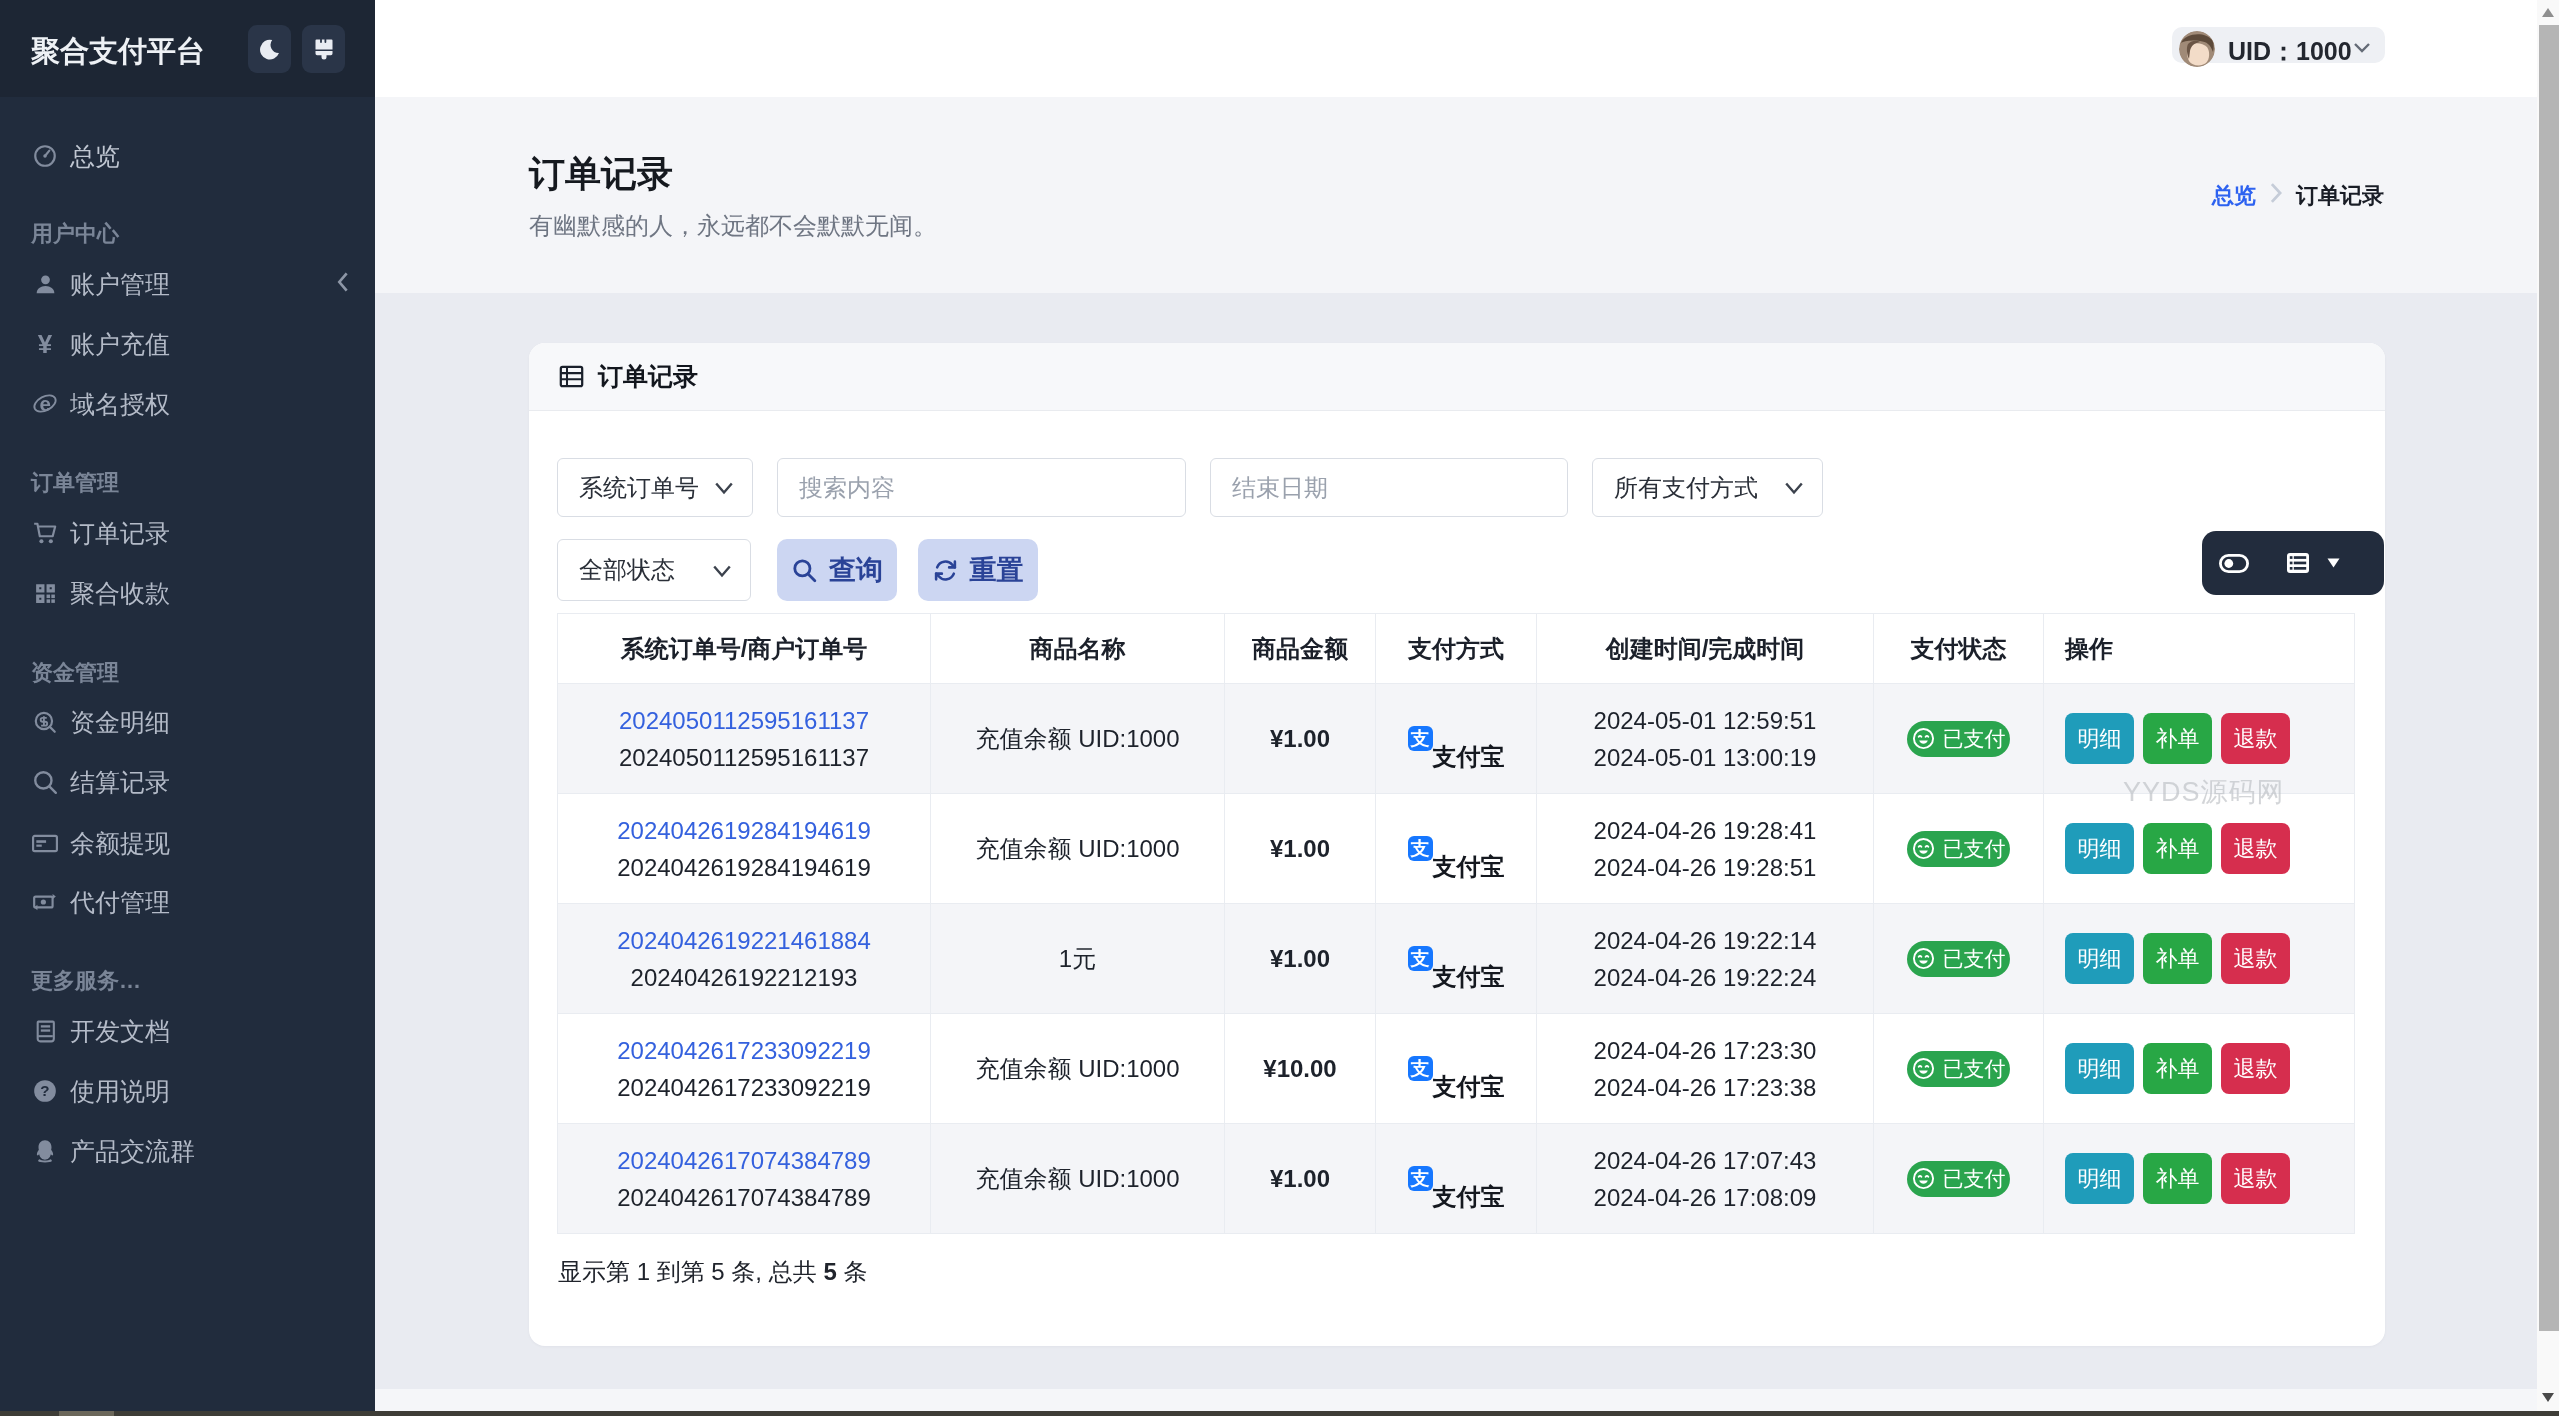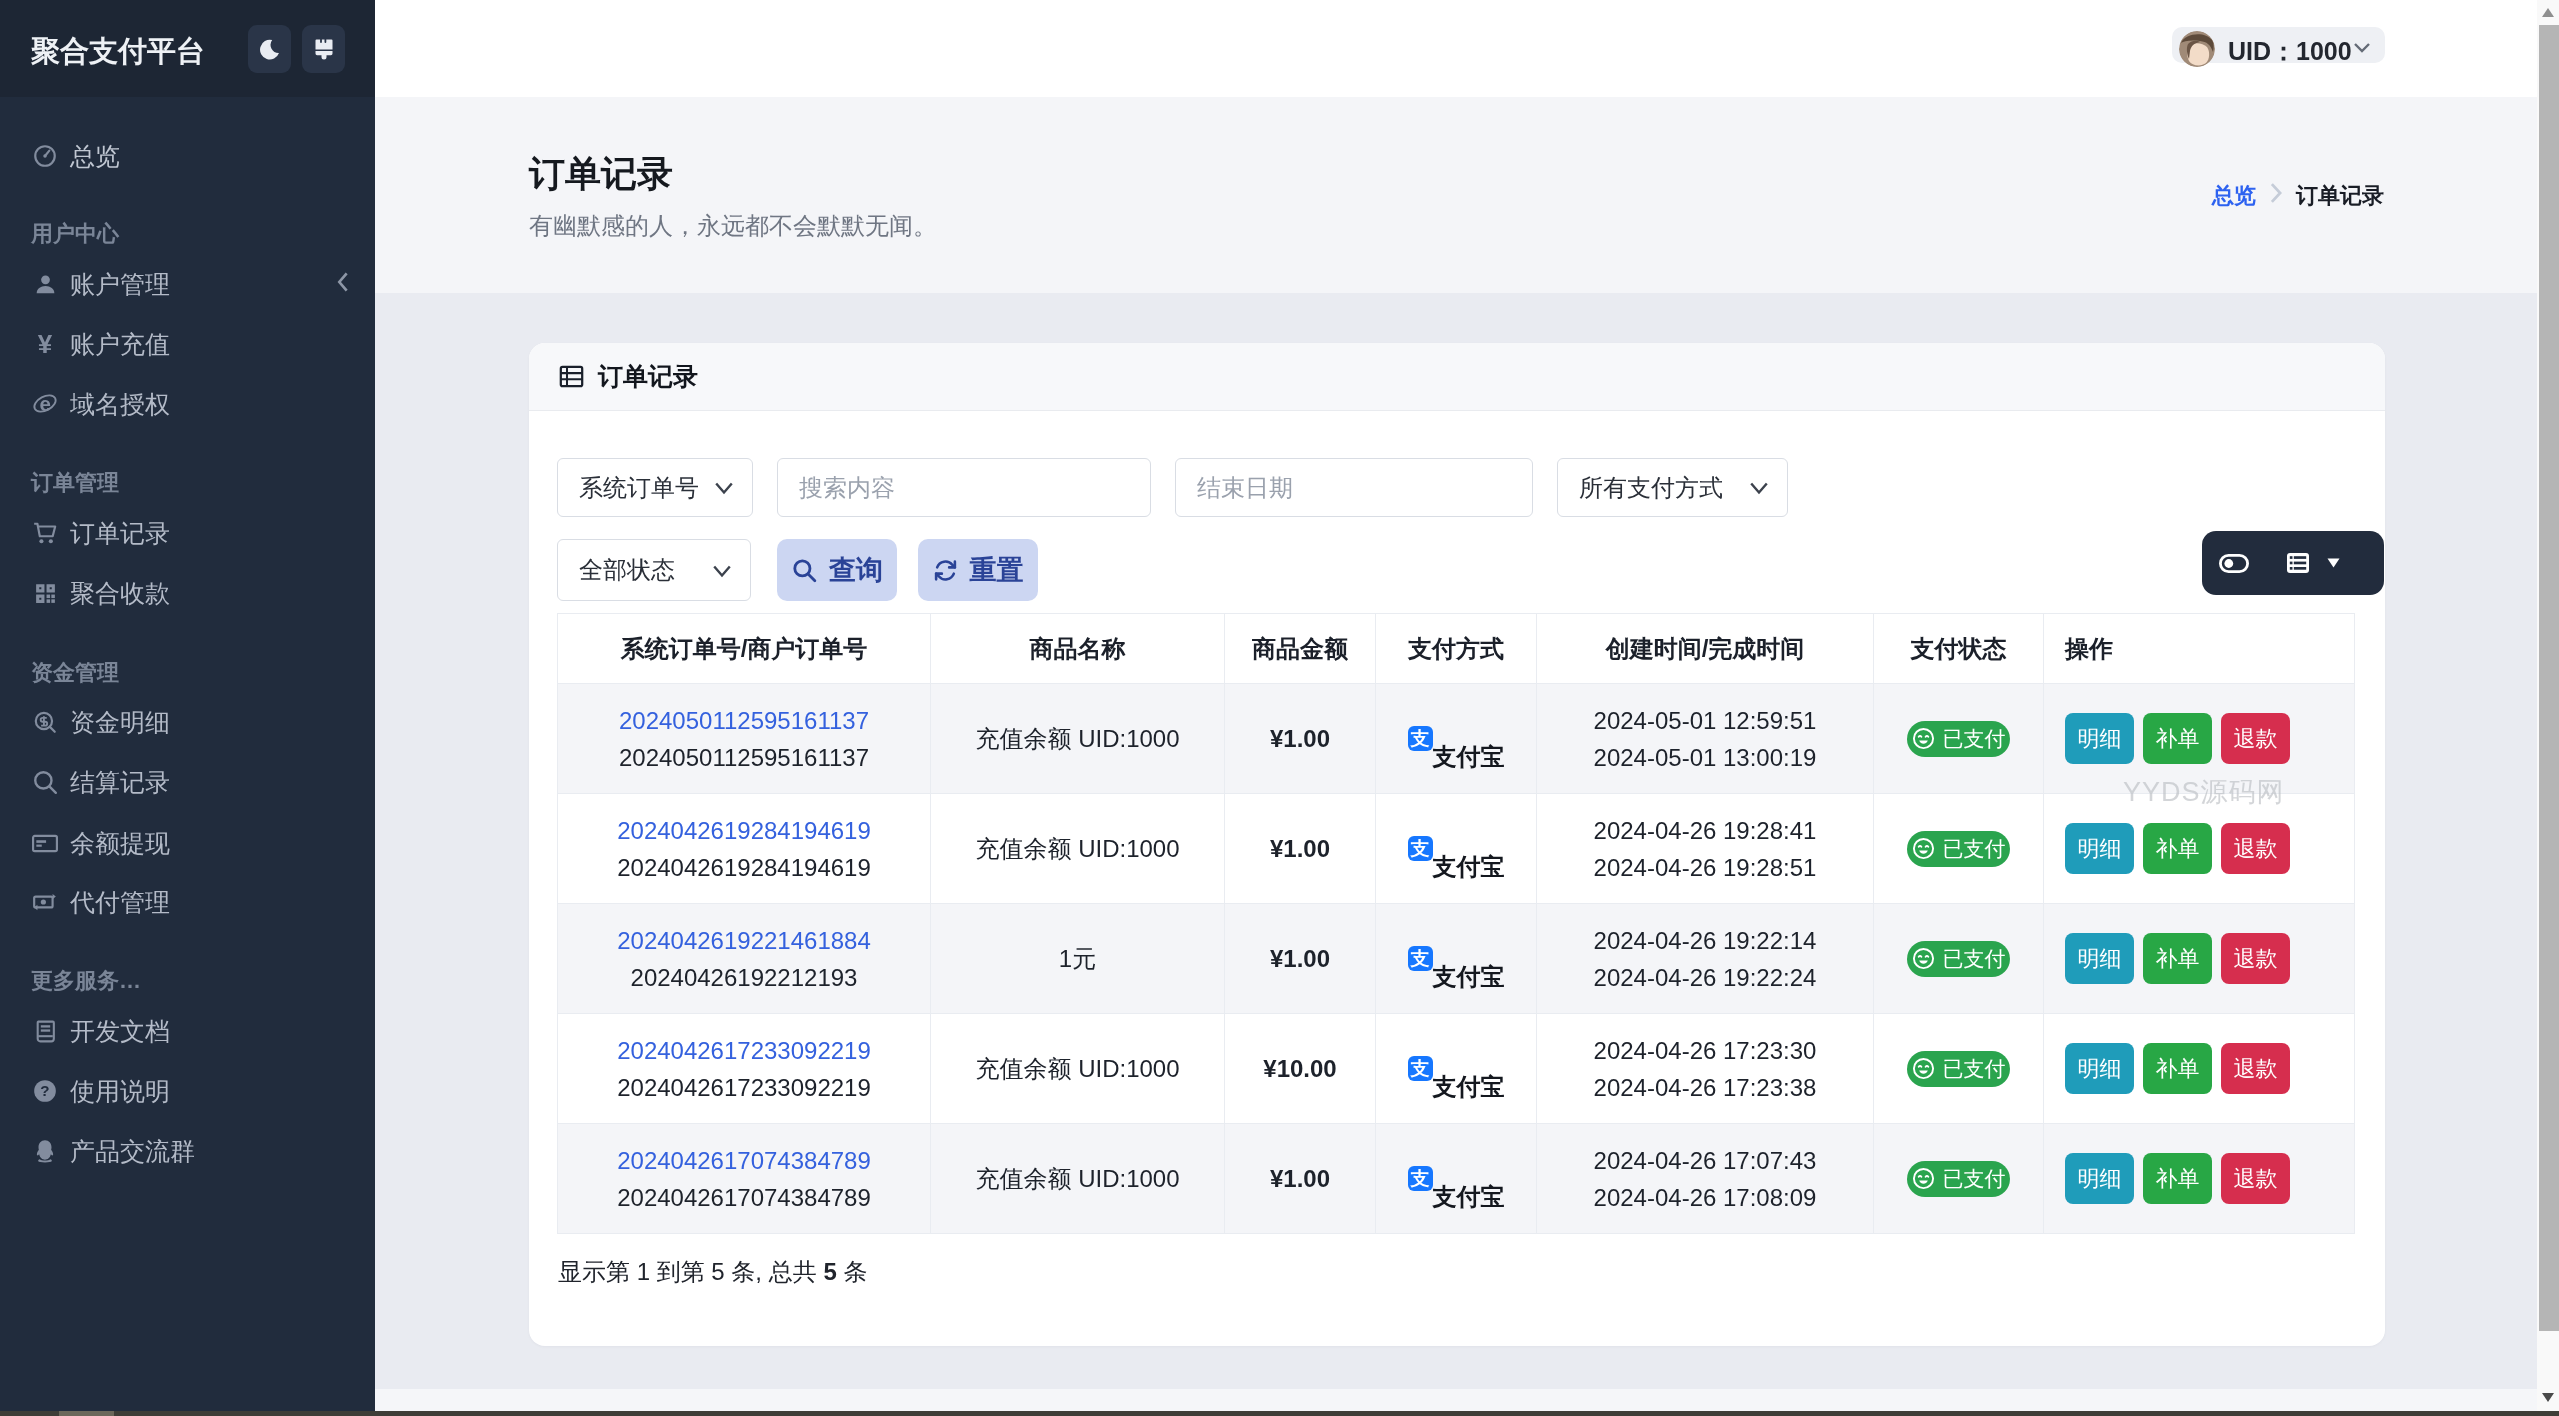--- a/index.html
+++ b/index.html
@@ -257,21 +257,21 @@
         </span>
       <span class="ct">订单记录</span>
     </div>
     <div id="frow1">
       <div class="ctrl" style="width:196px">
           <span class="pad">系统订单号</span>
           <svg class="dn" width="20" height="14" viewBox="0 0 18 12" fill="none" stroke="#3c424d" stroke-width="2.2">
             <path d="M2 2l7 8 7-8"></path>
           </svg>
         </div>
-      <div class="ctrl" style="width:374px">
+      <div class="ctrl" style="width:409px">
           <span class="pad ph">搜索内容</span>
         </div>
       <div class="ctrl" style="width:358px">
           <span class="pad ph">结束日期</span>
         </div>
       <div class="ctrl" style="width:231px">
           <span class="pad">所有支付方式</span>
           <svg class="dn" width="20" height="14" viewBox="0 0 18 12" fill="none" stroke="#3c424d" stroke-width="2.2">
             <path d="M2 2l7 8 7-8"></path>
           </svg>

